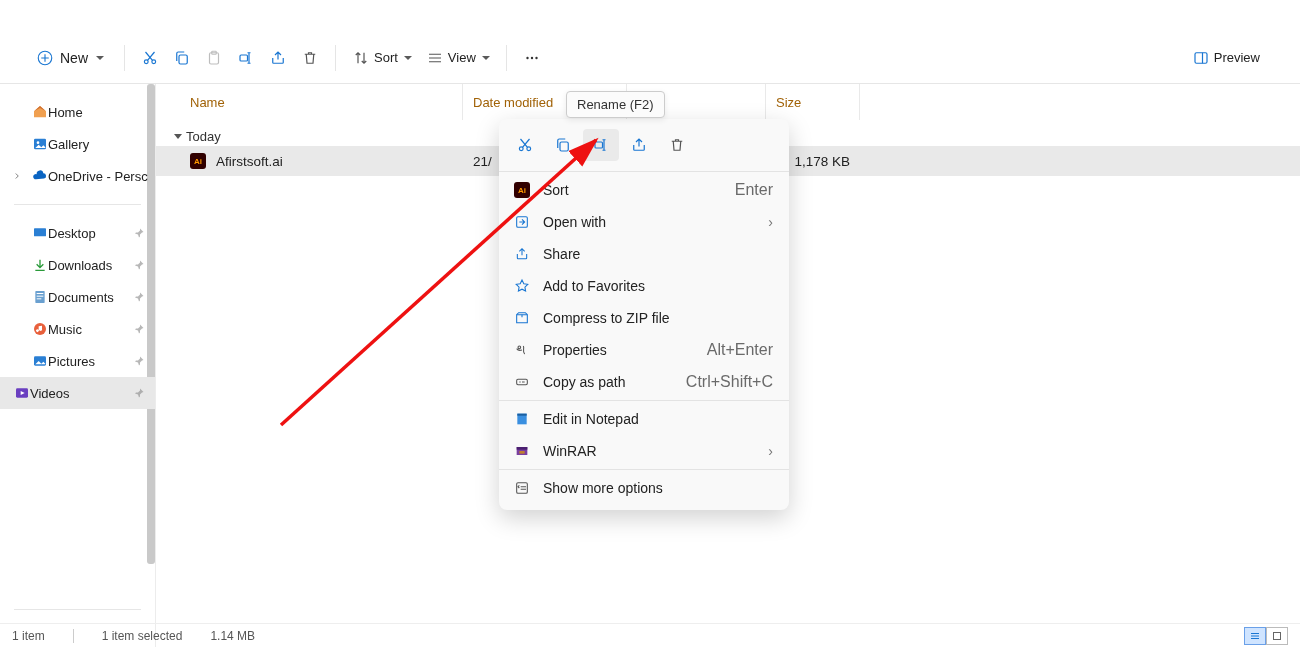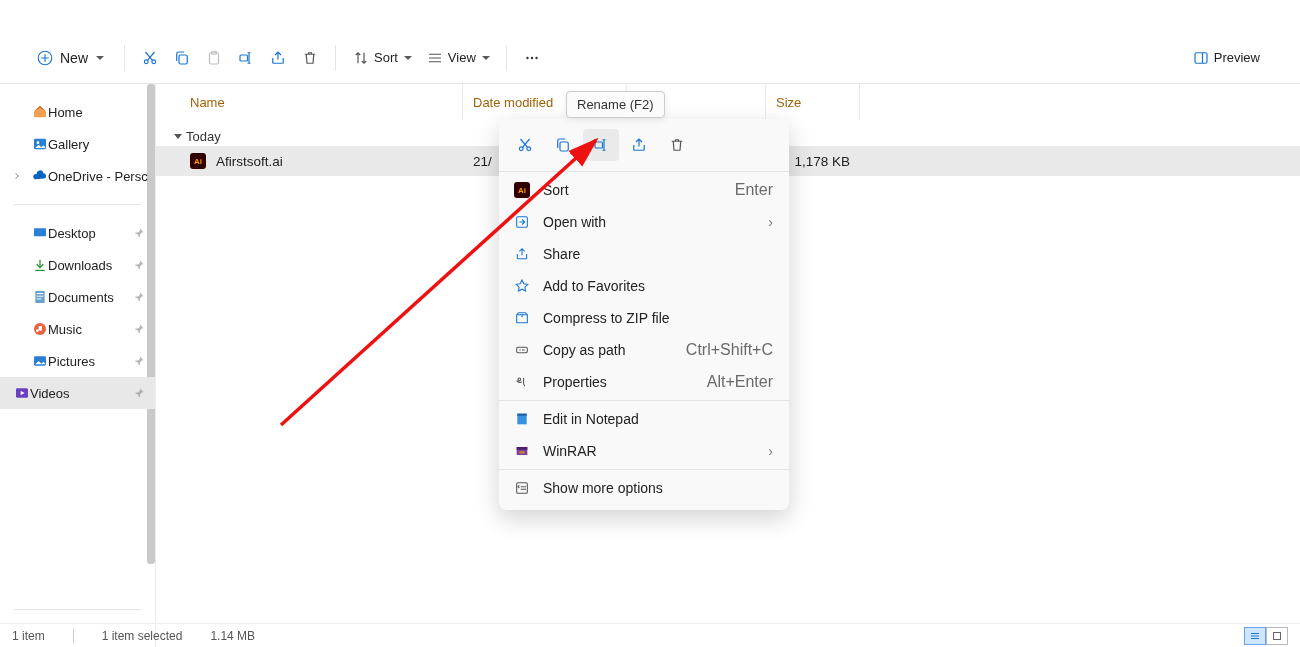--- a/index.html
+++ b/index.html
@@ -375,37 +375,37 @@
           <path d="M4 7h16v12H4z"></path>
           <path d="M4 7l3-3h10l3 3"></path>
           <path d="M12 7v4"></path>
         </svg>
       </span>
     <span class="label">Compress to ZIP file</span>
   </div>
   <div class="ctx-item">
     <span class="mi">
         <svg viewBox="0 0 24 24" width="16" height="16" fill="none" stroke="#555" stroke-width="1.6">
-          <rect x="4" y="8" width="16" height="8" rx="2"></rect>
-          <path d="M8 12h2M12 12h4"></path>
-        </svg>
-      </span>
-    <span class="label">Copy as path</span>
-    <span class="shortcut">Ctrl+Shift+C</span>
-  </div>
-  <div class="ctx-item">
-    <span class="mi">
-        <svg viewBox="0 0 24 24" width="16" height="16" fill="none" stroke="#555" stroke-width="1.6">
           <circle cx="8" cy="8" r="2"></circle>
           <path d="M14 6c2 4-2 8 2 12"></path>
           <path d="M4 10c2 3 5 3 8 2"></path>
         </svg>
       </span>
     <span class="label">Properties</span>
     <span class="shortcut">Alt+Enter</span>
+  </div>
+  <div class="ctx-item">
+    <span class="mi">
+        <svg viewBox="0 0 24 24" width="16" height="16" fill="none" stroke="#555" stroke-width="1.6">
+          <rect x="4" y="8" width="16" height="8" rx="2"></rect>
+          <path d="M8 12h2M12 12h4"></path>
+        </svg>
+      </span>
+    <span class="label">Copy as path</span>
+    <span class="shortcut">Ctrl+Shift+C</span>
   </div>
   <div class="ctx-sep"></div>
   <div class="ctx-item">
     <span class="mi">
         <svg viewBox="0 0 24 24" width="16" height="16">
           <rect x="5" y="4" width="14" height="16" fill="#3a8fe0"></rect>
           <rect x="5" y="4" width="14" height="3" fill="#1a5fa0"></rect>
         </svg>
       </span>
     <span class="label">Edit in Notepad</span>

